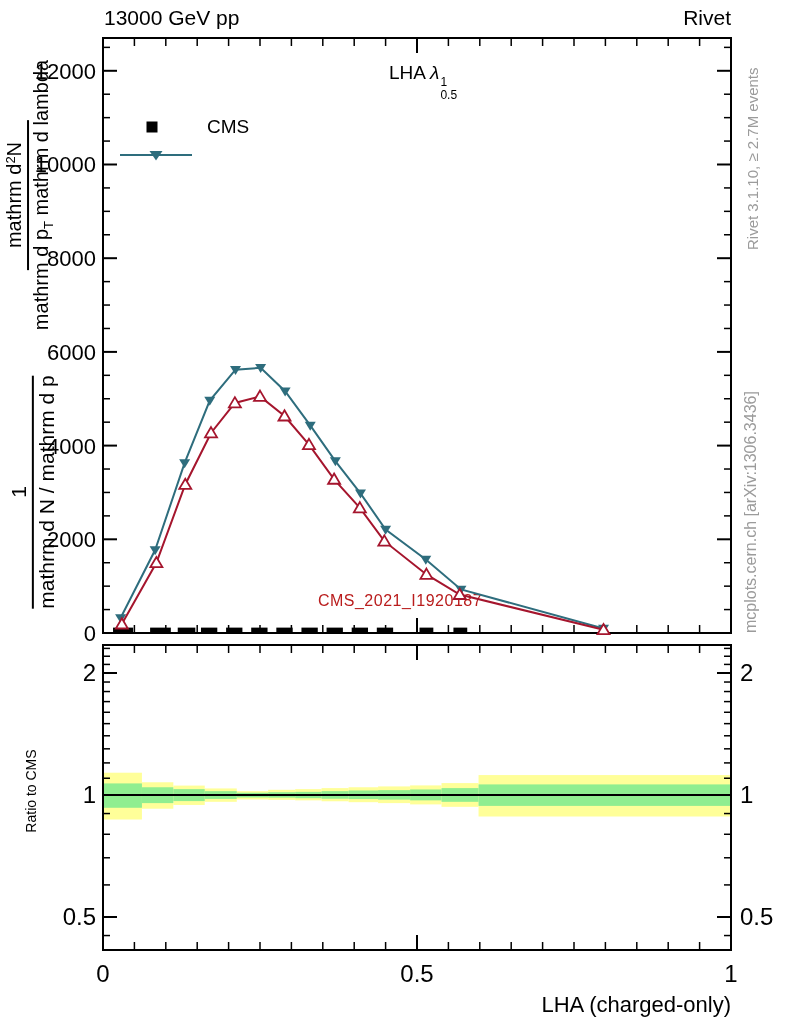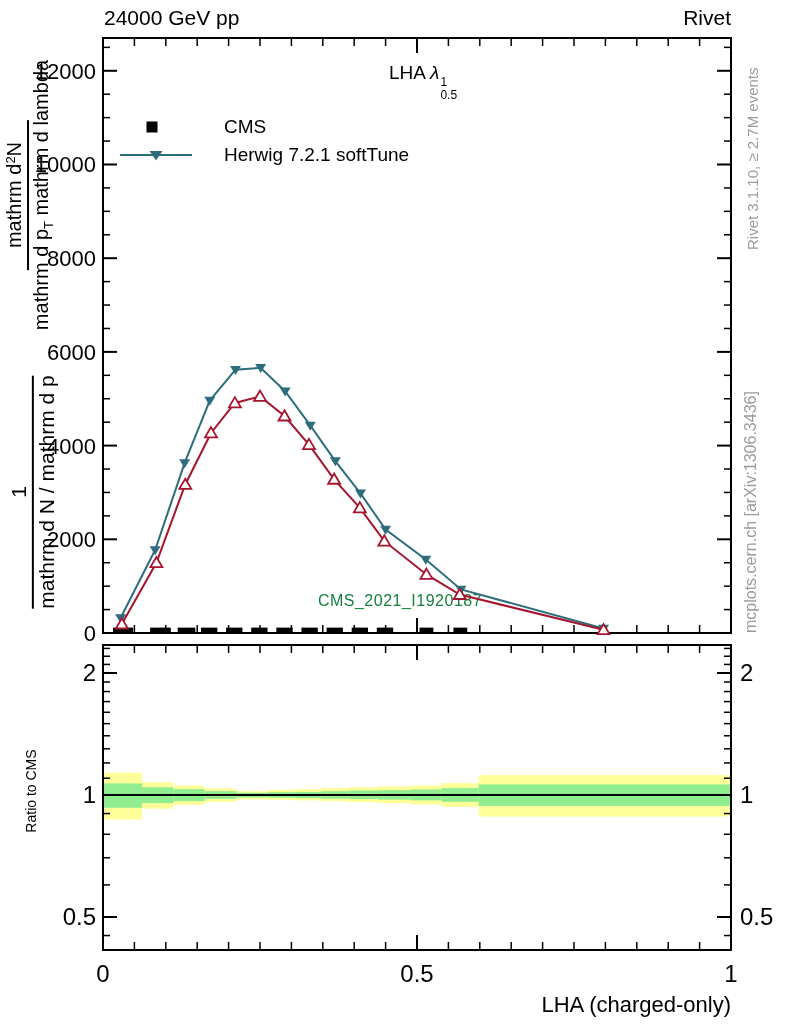--- a/index.html
+++ b/index.html
@@ -2,30 +2,30 @@
 <html><head>
 <meta charset="utf-8">
 <style>
   html,body{margin:0;padding:0;background:#fff}
   .fig{position:relative;width:786px;height:1024px;background:#fff;
        font-family:"Liberation Sans",sans-serif;color:#000;overflow:hidden}
   .hdr-left{position:absolute;left:104px;top:6px;font-size:21px;z-index:3}
   .hdr-right{position:absolute;right:55px;top:6px;font-size:21px;z-index:3}
   svg.plot{position:absolute;left:0;top:0;z-index:2}
   .watermark{position:absolute;left:400px;top:601px;transform:translate(-50%,-50%);
-             font-size:16px;color:#15803d;letter-spacing:.5px;z-index:1}
+             font-size:16px;color:#b91c1c;letter-spacing:.5px;z-index:1}
   .title{position:absolute;left:425px;top:62px;transform:translateX(-50%);
          font-size:19px;white-space:nowrap;z-index:3}
   .lam{font-style:italic}
   .ss{display:inline-flex;flex-direction:column;font-size:12px;line-height:1.05;
       vertical-align:-7px;margin:0 4px 0 1px;text-align:left}
   .legend{position:absolute;left:118px;top:113px;z-index:3}
   .lrow{display:flex;align-items:center;height:28px}
   .lmark{width:76px;height:22px;display:inline-block}
-  .llab{margin-left:30px;font-size:19px;white-space:nowrap}
+  .llab{margin-left:13px;font-size:19px;white-space:nowrap}
   .frac{position:absolute;transform:translate(-50%,-50%) rotate(-90deg);
         font-size:20px;text-align:center;white-space:nowrap;z-index:3;line-height:1.15}
   .frac .bar{border-top:2px solid #000;margin:1px auto}
   #frac1{left:30px;top:195px}
   #frac1 .bar{width:150px}
   #frac2{left:33px;top:492px;font-size:21px}
   #frac2 .bar{width:100%}
   .fsup{font-size:13px;vertical-align:6px}
   .fsub{font-size:13px;vertical-align:-5px}
   .ratio-ylabel{position:absolute;left:31px;top:791px;
@@ -35,21 +35,21 @@
          color:#9b9b9b;white-space:nowrap;z-index:3}
   #note-top{left:744px;top:250px;font-size:15px}
   #note-bottom{left:742px;top:633px;font-size:16px}
   svg text{font-family:"Liberation Sans",sans-serif;fill:#000}
 </style>
 </head>
 <body>
 
 <div class="fig">
 
-  <div class="hdr-left">24000 GeV pp</div>
+  <div class="hdr-left">13000 GeV pp</div>
   <div class="hdr-right">Rivet</div>
 
   <div class="watermark">CMS_2021_I1920187</div>
 
   <svg class="plot" width="786" height="1024">
       <g>
         <rect x="103" y="772.7115397030248" width="38.93600000000001" height="46.79980895594679" fill="#ffff99"></rect>
         <rect x="141.936" y="782.2709275026023" width="31.400000000000006" height="26.450989466924057" fill="#ffff99"></rect>
         <rect x="173.336" y="785.5763541302398" width="31.399999999999977" height="19.380525267305757" fill="#ffff99"></rect>
         <rect x="204.736" y="788.4356138691131" width="32.02800000000002" height="13.383112639716387" fill="#ffff99"></rect>
@@ -336,21 +336,20 @@
       <span class="lmark"><svg width="76" height="22">
             <rect x="28.5" y="5.5" width="11" height="11" fill="#000000"></rect>
           </svg></span>
       <span class="llab">CMS</span>
     </div>
     <div class="lrow">
       <span class="lmark"><svg width="76" height="22">
             <line x1="2" x2="74" y1="11" y2="11" stroke="#2e6d7d" stroke-width="2.2"></line>
             <path d="M 31.5 7 H 44.5 L 38 16.5 Z" fill="#2e6d7d"></path>
           </svg></span>
-      <span class="llab">Herwig 7.2.1 softTune</span>
     </div>
   </div>
 
   <div class="frac" id="frac1">
     <div><span>mathrm d</span><span class="fsup">2</span><span>N</span></div>
     <div class="bar"></div>
     <div><span>mathrm d p</span><span class="fsub">T</span><span> mathrm d lambda</span></div>
   </div>
 
   <div class="frac" id="frac2">

